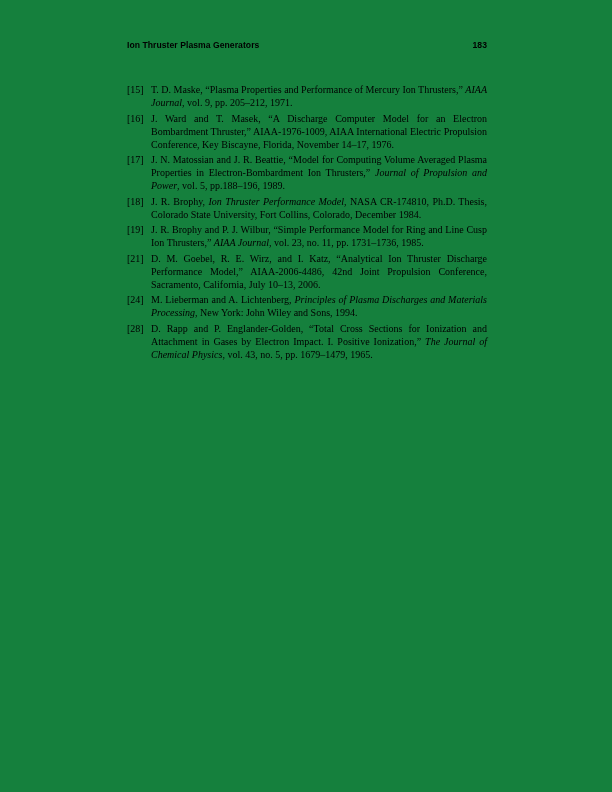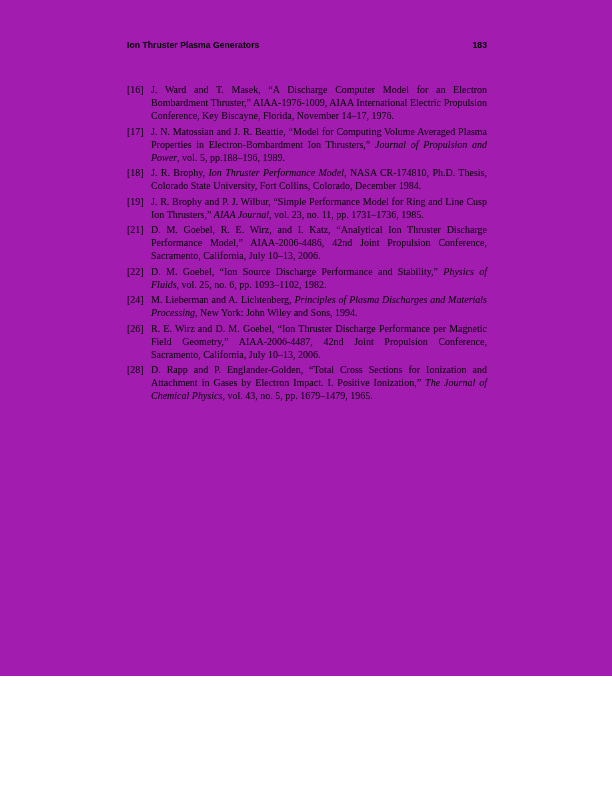--- a/index.html
+++ b/index.html
@@ -3,22 +3,22 @@
 <meta charset="utf-8">
 <style>
   html, body {
     margin: 0;
     padding: 0;
     background: #ffffff;
   }
   .page {
     position: relative;
     width: 612px;
-    height: 676px;
-    background: #a21caf;
+    height: 792px;
+    background: #15803d;
     color: #000000;
     font-family: "Liberation Serif", serif;
     overflow: hidden;
   }
   .running-header {
     position: absolute;
     left: 127px;
     top: 40px;
     width: 360px;
     display: flex;
@@ -54,23 +54,22 @@
 </style>
 </head>
 <body>
 
 <div class="page">
   <div class="running-header">
     <span class="header-title">Ion Thruster Plasma Generators</span>
     <span class="header-page-number">183</span>
   </div>
   <div class="refs">
+      <div class="ref"><span class="ref-num">[15]</span><span><span>T. D. Maske, “Plasma Properties and Performance of Mercury Ion Thrusters,” </span><span class="it">AIAA Journal</span><span>, vol. 9, pp. 205–212, 1971.</span></span></div>
       <div class="ref"><span class="ref-num">[16]</span><span><span>J. Ward and T. Masek, “A Discharge Computer Model for an Electron Bombardment Thruster,” AIAA-1976-1009, AIAA International Electric Propulsion Conference, Key Biscayne, Florida, November 14–17, 1976.</span></span></div>
       <div class="ref"><span class="ref-num">[17]</span><span><span>J. N. Matossian and J. R. Beattie, “Model for Computing Volume Averaged Plasma Properties in Electron-Bombardment Ion Thrusters,” </span><span class="it">Journal of Propulsion and Power</span><span>, vol. 5, pp.188–196, 1989.</span></span></div>
       <div class="ref"><span class="ref-num">[18]</span><span><span>J. R. Brophy, </span><span class="it">Ion Thruster Performance Model</span><span>, NASA CR-174810, Ph.D. Thesis, Colorado State University, Fort Collins, Colorado, December 1984.</span></span></div>
       <div class="ref"><span class="ref-num">[19]</span><span><span>J. R. Brophy and P. J. Wilbur, “Simple Performance Model for Ring and Line Cusp Ion Thrusters,” </span><span class="it">AIAA Journal</span><span>, vol. 23, no. 11, pp. 1731–1736, 1985.</span></span></div>
       <div class="ref"><span class="ref-num">[21]</span><span><span>D. M. Goebel, R. E. Wirz, and I. Katz, “Analytical Ion Thruster Discharge Performance Model,” AIAA-2006-4486, 42nd Joint Propulsion Conference, Sacramento, California, July 10–13, 2006.</span></span></div>
-      <div class="ref"><span class="ref-num">[22]</span><span><span>D. M. Goebel, “Ion Source Discharge Performance and Stability,” </span><span class="it">Physics of Fluids</span><span>, vol. 25, no. 6, pp. 1093–1102, 1982.</span></span></div>
       <div class="ref"><span class="ref-num">[24]</span><span><span>M. Lieberman and A. Lichtenberg, </span><span class="it">Principles of Plasma Discharges and Materials Processing</span><span>, New York: John Wiley and Sons, 1994.</span></span></div>
-      <div class="ref"><span class="ref-num">[26]</span><span><span>R. E. Wirz and D. M. Goebel, “Ion Thruster Discharge Performance per Magnetic Field Geometry,” AIAA-2006-4487, 42nd Joint Propulsion Conference, Sacramento, California, July 10–13, 2006.</span></span></div>
       <div class="ref"><span class="ref-num">[28]</span><span><span>D. Rapp and P. Englander-Golden, “Total Cross Sections for Ionization and Attachment in Gases by Electron Impact. I. Positive Ionization,” </span><span class="it">The Journal of Chemical Physics</span><span>, vol. 43, no. 5, pp. 1679–1479, 1965.</span></span></div>
     </div>
 </div>
 
 </body></html>

